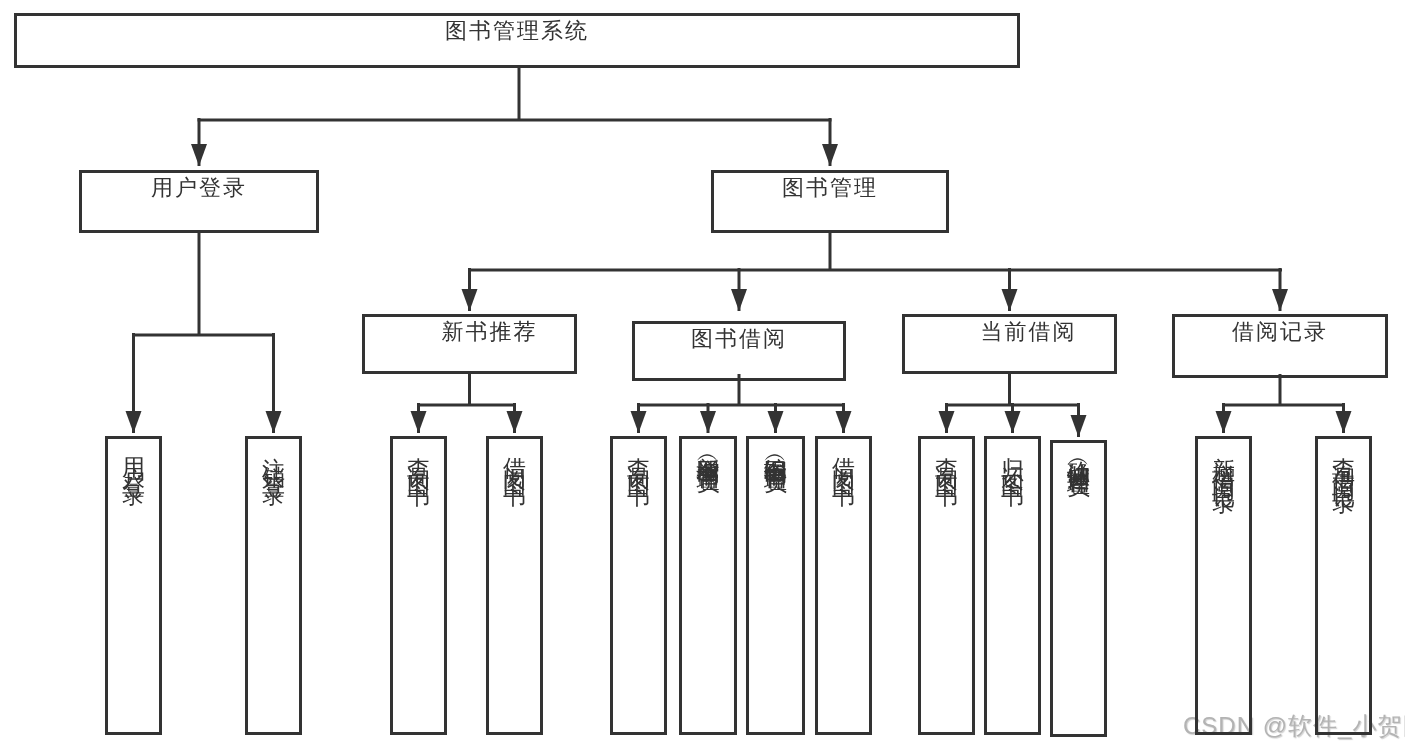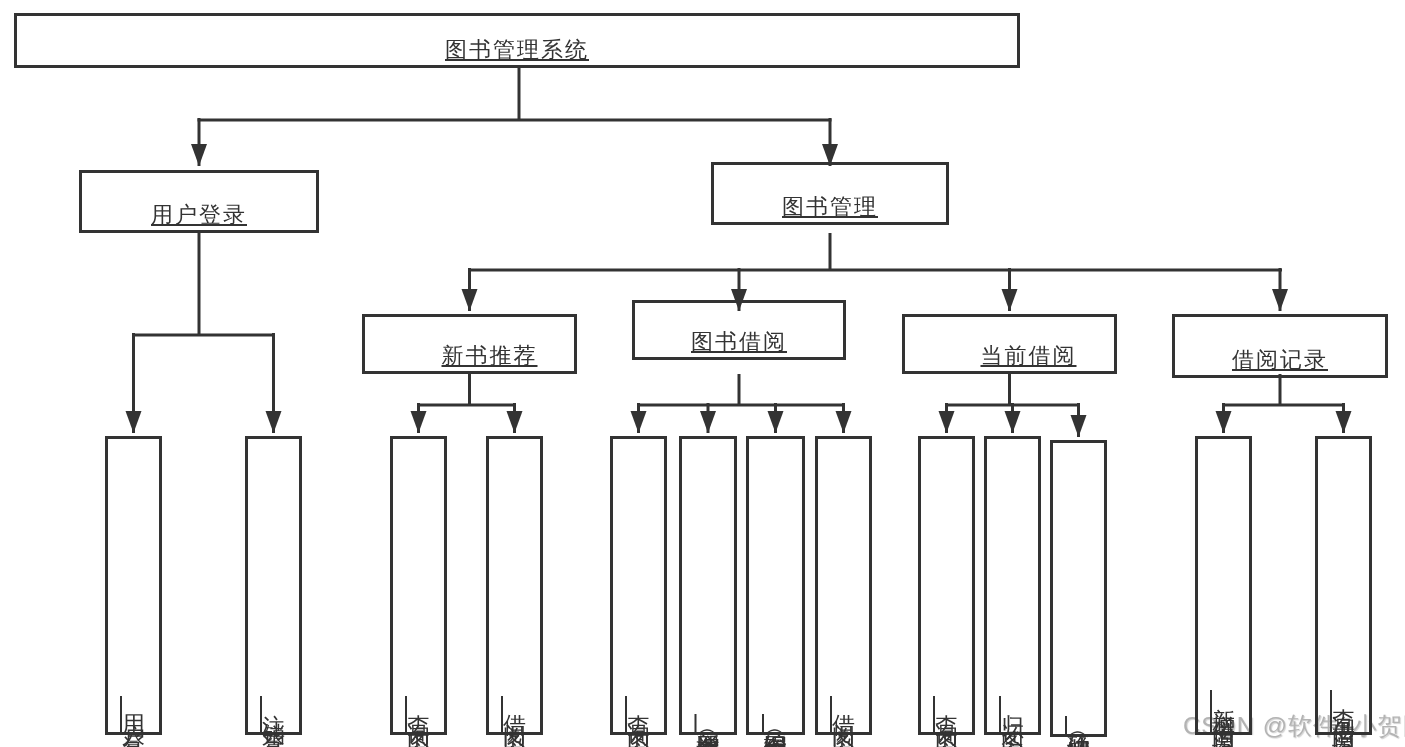--- a/index.html
+++ b/index.html
@@ -22,24 +22,23 @@
     text-shadow:1px 1px 1px rgba(120,120,120,0.35);
     white-space:nowrap;
   }
   .box{
     position:absolute;
     z-index:2;
     box-sizing:border-box;
     border:3px solid #333333;
     background:transparent;
     display:flex;
-    align-items:flex-end;
+    align-items:flex-start;
     justify-content:center;
     color:#333333;
-    text-decoration:underline;
   }
   .h-label{
     font-size:22px;
     letter-spacing:2px;
     white-space:nowrap;
   }
   .leaf{
     width:57px;
     height:299px;
     top:436px;
@@ -111,28 +110,28 @@
     </g>
   </svg>
 
   <div class="box" style="left:14px;top:13px;width:1006px;height:55px;">
     <span class="h-label">图书管理系统</span>
   </div>
 
   <div class="box" style="left:79px;top:170px;width:240px;height:63px;">
     <span class="h-label">用户登录</span>
   </div>
-  <div class="box" style="left:711px;top:162px;width:238px;height:63px;">
+  <div class="box" style="left:711px;top:170px;width:238px;height:63px;">
     <span class="h-label">图书管理</span>
   </div>
 
   <div class="box" style="left:362px;top:314px;width:215px;height:60px;padding-left:40px;">
     <span class="h-label">新书推荐</span>
   </div>
-  <div class="box" style="left:632px;top:300px;width:214px;height:60px;">
+  <div class="box" style="left:632px;top:321px;width:214px;height:60px;">
     <span class="h-label">图书借阅</span>
   </div>
   <div class="box" style="left:902px;top:314px;width:215px;height:60px;padding-left:38px;">
     <span class="h-label">当前借阅</span>
   </div>
   <div class="box" style="left:1172px;top:314px;width:216px;height:64px;">
     <span class="h-label">借阅记录</span>
   </div>
 
   <div class="box leaf" style="left:105px;">

